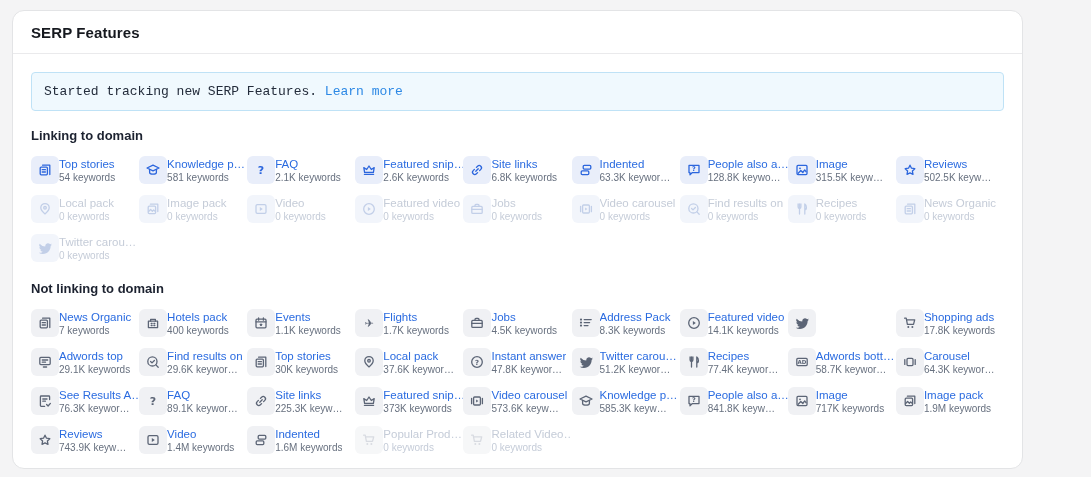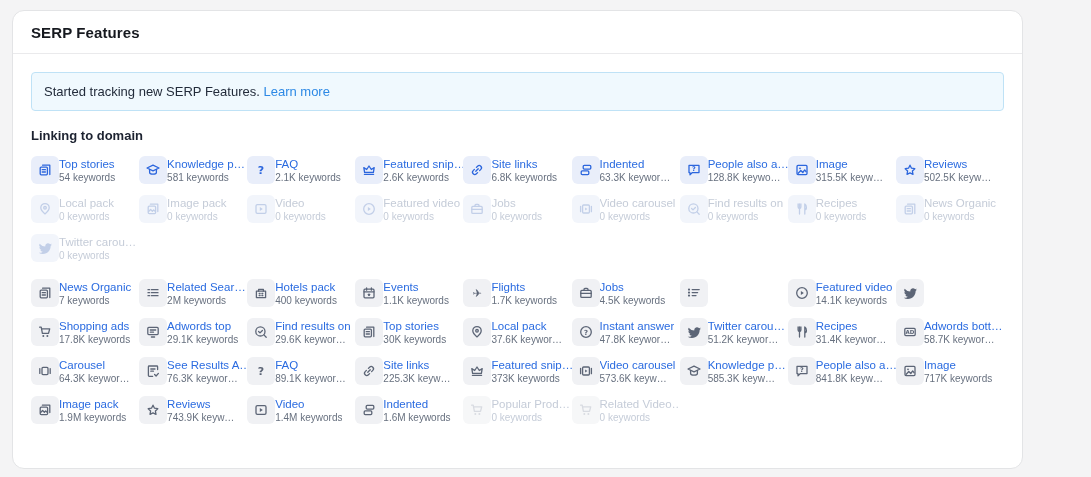--- a/index.html
+++ b/index.html
@@ -28,20 +28,21 @@
     letter-spacing: .1px;
   }
   .card-body { padding: 18px 18px 0 18px; }
   .banner {
     background: #f0f9fe;
     border: 1px solid #bfe2f6;
     border-radius: 4px;
     padding: 11px 12px;
     font-size: 13px;
     color: #232c3b;
+    font-family: Liberation Mono, monospace;
   }
   .banner a {
     color: #2d89e5;
     text-decoration: none;
     cursor: pointer;
   }
   .section-title {
     font-size: 13px;
     font-weight: bold;
     color: #1c2230;
@@ -339,48 +340,38 @@
             </span>
     <span class="txt">
       <a class="title" href="#">Twitter carou…</a>
       <span class="count">0 keywords</span>
     </span>
   </div>
         </div>
     </div>
 
     <div style="margin-top:15px;">
+      <div class="section-title">Not linking to domain</div>
       <div class="grid">
           <div class="feat gray">
     <span class="icon">
               <svg width="16" height="16" viewBox="0 0 16 16" fill="none" stroke="currentColor" stroke-width="1.3" stroke-linecap="round" stroke-linejoin="round">
                 <path d="M5.6 3.2h7.2v9.4"></path>
                 <rect x="3.2" y="5.1" width="7.2" height="7.7" rx="1"></rect>
                 <path d="M5.2 7.7h3.2M5.2 10h3.2"></path>
               </svg>
             </span>
     <span class="txt">
       <a class="title" href="#">News Organic</a>
       <span class="count">7 keywords</span>
     </span>
   </div>
           <div class="feat gray">
     <span class="icon">
               <svg width="16" height="16" viewBox="0 0 16 16" fill="none" stroke="currentColor" stroke-width="1.3" stroke-linecap="round" stroke-linejoin="round">
-                <path d="M3 4.7h1.6M3 7.7h1.6M3 10.7h1.6M6.4 4.7h6.6M6.4 7.7h6.6M6.4 10.7h6.6"></path>
-              </svg>
-            </span>
-    <span class="txt">
-      <a class="title" href="#">Related Sear…</a>
-      <span class="count">2M keywords</span>
-    </span>
-  </div>
-          <div class="feat gray">
-    <span class="icon">
-              <svg width="16" height="16" viewBox="0 0 16 16" fill="none" stroke="currentColor" stroke-width="1.3" stroke-linecap="round" stroke-linejoin="round">
                 <rect x="3.4" y="6.2" width="9.2" height="6.4"></rect>
                 <path d="M5.6 6.2V4.4h4.8v1.8M6.2 8.5h.9M8.9 8.5h.9M6.2 10.5h.9M8.9 10.5h.9"></path>
               </svg>
             </span>
     <span class="txt">
       <a class="title" href="#">Hotels pack</a>
       <span class="count">400 keywords</span>
     </span>
   </div>
           <div class="feat gray">
@@ -419,20 +410,24 @@
       <span class="count">4.5K keywords</span>
     </span>
   </div>
           <div class="feat gray">
     <span class="icon">
               <svg width="16" height="16" viewBox="0 0 16 16" fill="none" stroke="currentColor" stroke-width="1.3" stroke-linecap="round" stroke-linejoin="round">
                 <path d="M6.2 4.6h7M6.2 7.6h5.4M6.2 10.6h3.8"></path>
                 <path d="M3 4.6h.01M3 7.6h.01M3 10.6h.01" stroke-width="2.2"></path>
               </svg>
             </span>
+    <span class="txt">
+      <a class="title" href="#">Address Pack</a>
+      <span class="count">8.3K keywords</span>
+    </span>
   </div>
           <div class="feat gray">
     <span class="icon">
               <svg width="16" height="16" viewBox="0 0 16 16" fill="none" stroke="currentColor" stroke-width="1.3" stroke-linecap="round" stroke-linejoin="round">
                 <circle cx="8" cy="8" r="5.3"></circle>
                 <path d="M6.9 6.1l2.9 1.9-2.9 1.9z" fill="currentColor" stroke="none"></path>
               </svg>
             </span>
     <span class="txt">
       <a class="title" href="#">Featured video</a>
@@ -534,21 +529,21 @@
   </div>
           <div class="feat gray">
     <span class="icon">
               <svg width="16" height="16" viewBox="0 0 16 16" fill="none" stroke="currentColor" stroke-width="1.3" stroke-linecap="round" stroke-linejoin="round">
                 <path d="M4.1 3v3.1a1.4 1.4 0 002.8 0V3M5.5 3v10"></path>
                 <path d="M10.8 3c1 .5 1.6 2 1.6 3.5 0 1.3-.7 2.2-1.6 2.2zM10.8 3v10"></path>
               </svg>
             </span>
     <span class="txt">
       <a class="title" href="#">Recipes</a>
-      <span class="count">31.4K keywor…</span>
+      <span class="count">77.4K keywor…</span>
     </span>
   </div>
           <div class="feat gray">
     <span class="icon">
               <svg width="16" height="16" viewBox="0 0 16 16" fill="none" stroke="currentColor" stroke-width="1.3" stroke-linecap="round" stroke-linejoin="round">
                 <rect x="2.8" y="4.4" width="10.4" height="7.2" rx="1"></rect>
                 <text x="8" y="10.1" text-anchor="middle" font-size="5.5" font-weight="bold" fill="currentColor" stroke="none" font-family="DejaVu Sans">AD</text>
               </svg>
             </span>
     <span class="txt">

